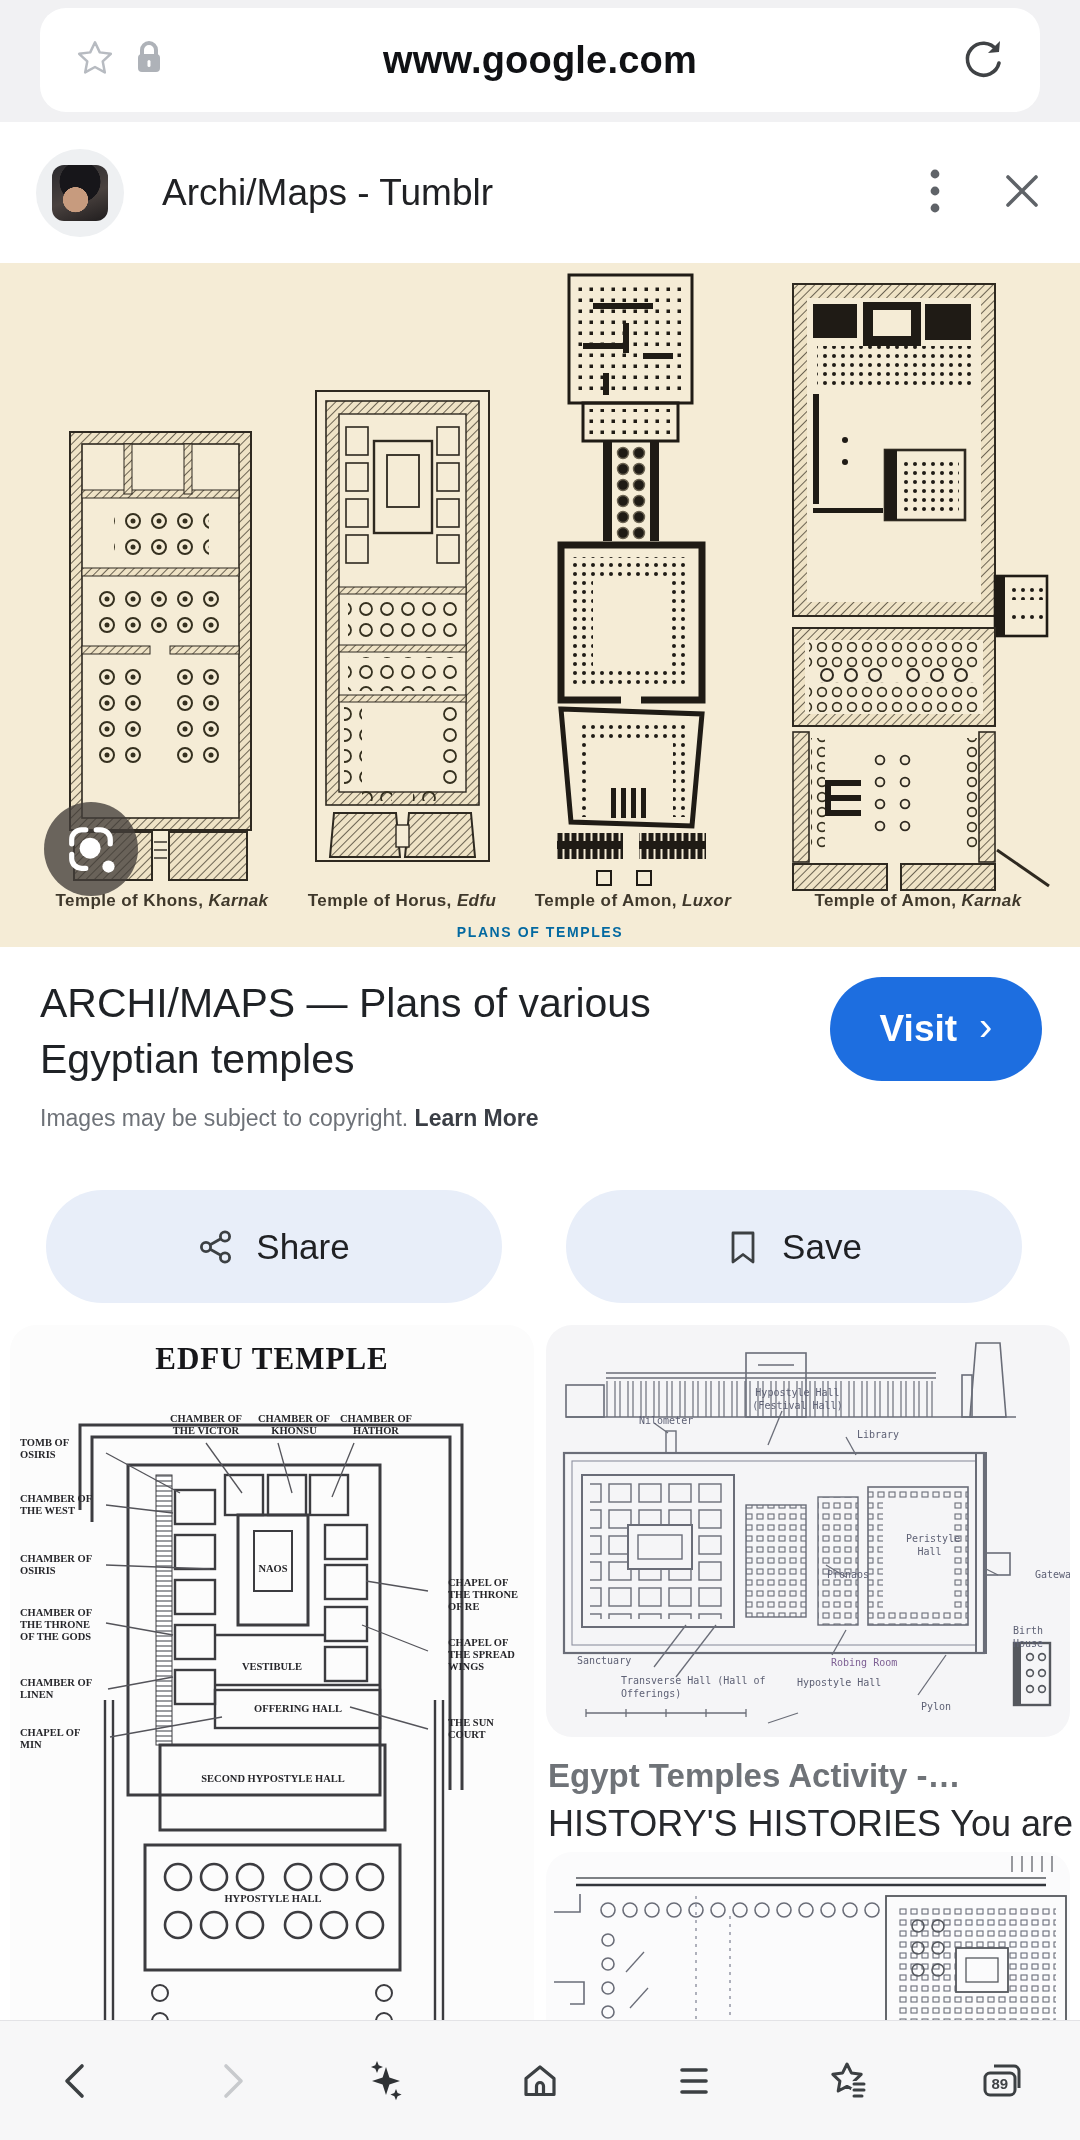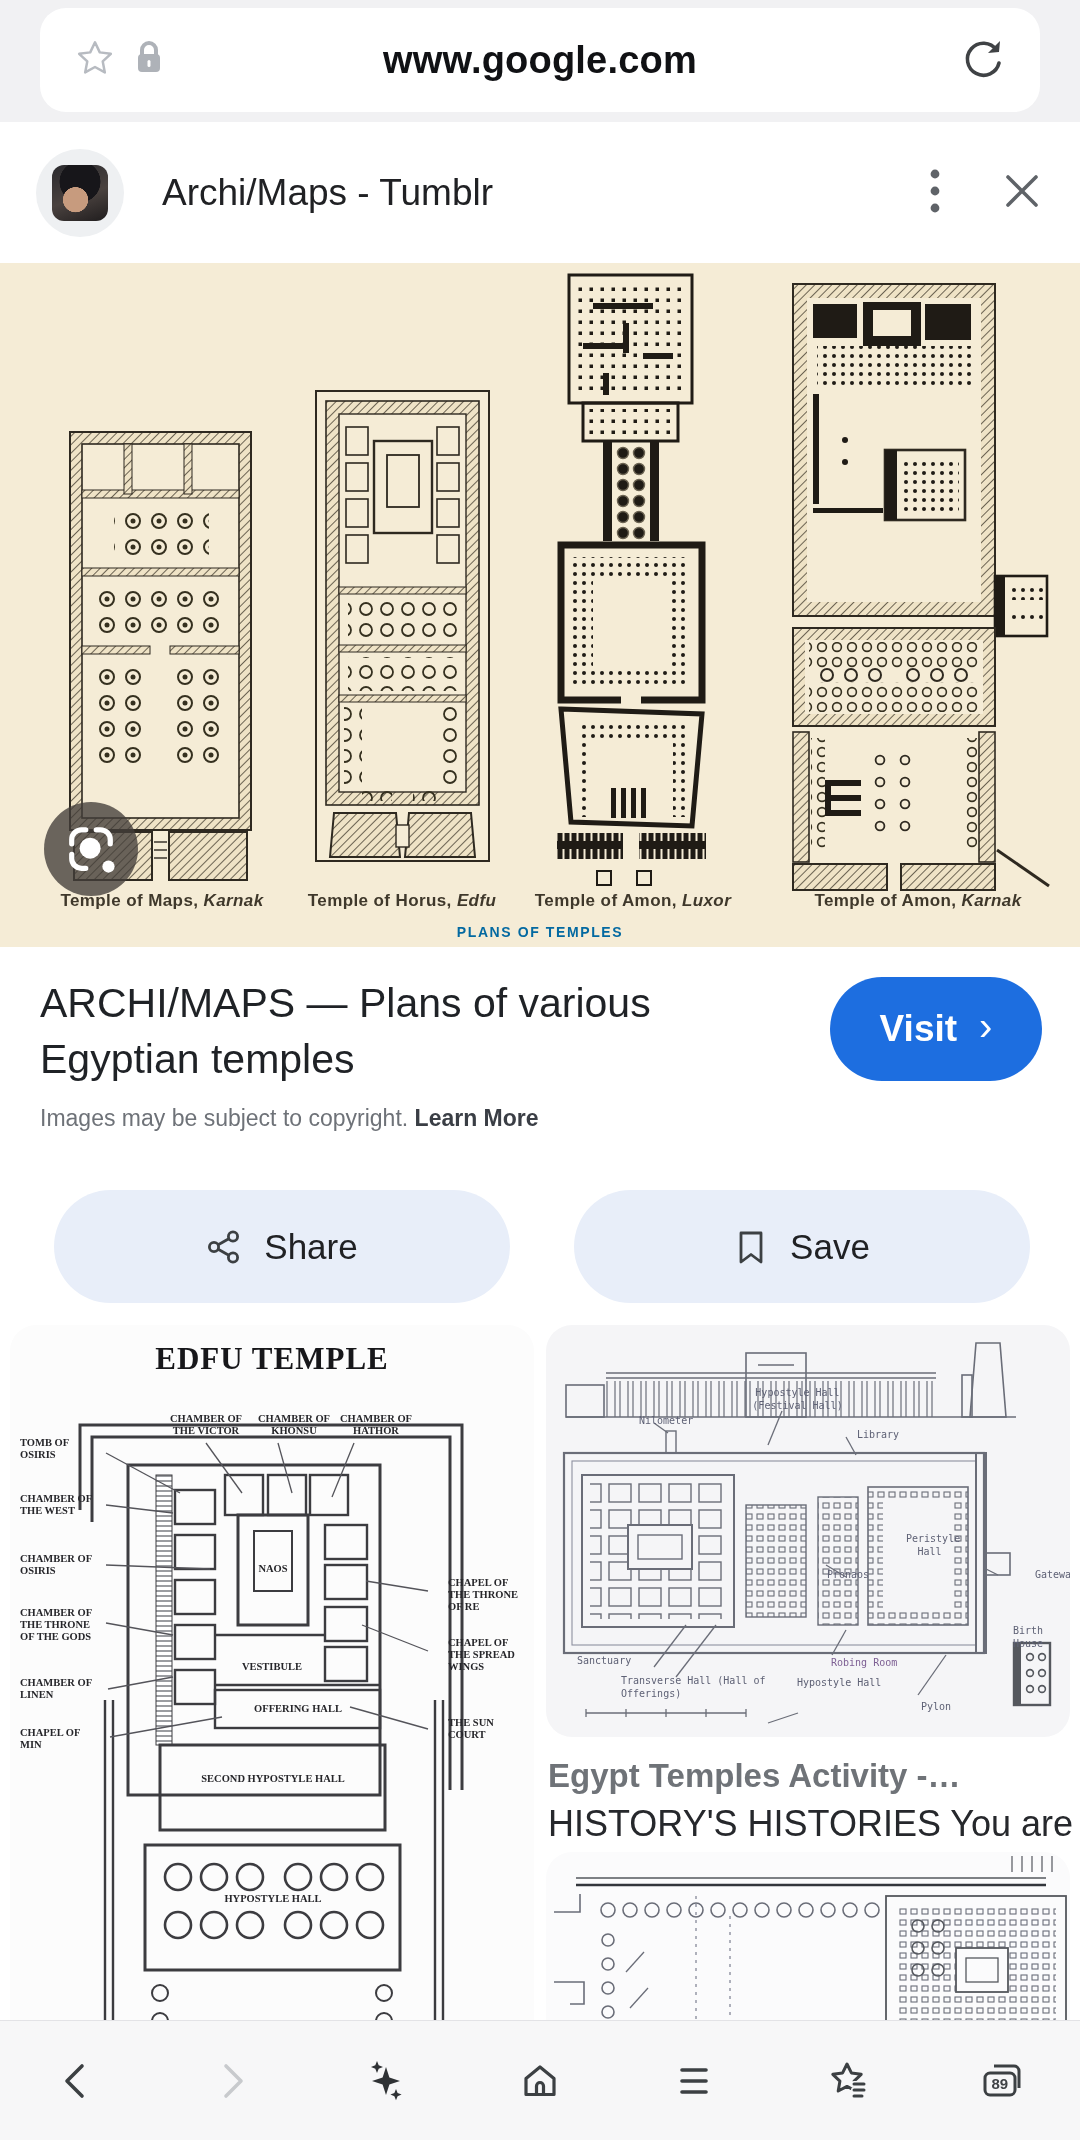--- a/index.html
+++ b/index.html
@@ -44,21 +44,21 @@
   .ititle { position:absolute; left:40px; top:28px; width:760px; font-size:41px; line-height:56px;
     font-weight:500; color:#1f2226; }
   .visit { position:absolute; right:38px; top:30px; width:212px; height:104px; border-radius:52px;
     background:#1d6ee0; color:#ffffff; display:flex; align-items:center; justify-content:center;
     gap:22px; font-size:37px; font-weight:600; }
   .visit .chev { font-size:40px; font-weight:400; margin-top:-6px; }
   .copyline { position:absolute; left:40px; top:158px; font-size:23px; color:#6e7278; }
   .copyline b { color:#3a3e45; font-weight:600; }
 
   
-  .actions { position:absolute; top:1190px; left:12px; width:1060px; height:115px; display:flex;
+  .actions { position:absolute; top:1190px; left:4px; width:1060px; height:115px; display:flex;
     padding:0 42px; gap:64px; }
   .pill { flex:1; height:113px; border-radius:57px; background:#e8eef9; display:flex;
     align-items:center; justify-content:center; gap:22px; font-size:35px; font-weight:500; color:#202124; }
 
   
   .grid { position:absolute; top:1325px; left:0; width:1080px; height:695px; overflow:hidden; }
   .card-left { position:absolute; left:10px; top:0; width:524px; height:760px; border-radius:26px;
     background:#fcfcfc; overflow:hidden; }
   .edfu-title { position:absolute; top:16px; left:0; width:100%; text-align:center;
     font-family:"Liberation Serif",serif; font-weight:700; font-size:31px; letter-spacing:1px; color:#17171a; }
@@ -325,21 +325,21 @@
       </g>
       <rect x="40" y="500" width="6" height="36" fill="#1f1b15"></rect>
       <rect x="40" y="500" width="36" height="6" fill="#1f1b15"></rect>
       <rect x="40" y="515" width="36" height="6" fill="#1f1b15"></rect>
       <rect x="40" y="530" width="36" height="6" fill="#1f1b15"></rect>
       <rect x="8" y="584" width="94" height="26" fill="url(#hatch)" stroke="#2e2920" stroke-width="2"></rect>
       <rect x="116" y="584" width="94" height="26" fill="url(#hatch)" stroke="#2e2920" stroke-width="2"></rect>
       <line x1="212" y1="570" x2="264" y2="606" stroke="#2e2920" stroke-width="3"></line>
     </svg>
 
-    <div class="hcap" style="left:162px"><span>Temple of Maps,</span> <i>Karnak</i></div>
+    <div class="hcap" style="left:162px"><span>Temple of Khons,</span> <i>Karnak</i></div>
     <div class="hcap" style="left:402px"><span>Temple of Horus,</span> <i>Edfu</i></div>
     <div class="hcap" style="left:633px"><span>Temple of Amon,</span> <i>Luxor</i></div>
     <div class="hcap" style="left:918px"><span>Temple of Amon,</span> <i>Karnak</i></div>
     <div class="hfoot">PLANS OF TEMPLES</div>
 
     <div class="lens-btn">
       <svg width="56" height="56" viewBox="0 0 64 64">
         <g fill="none" stroke="#ffffff" stroke-width="6" stroke-linecap="round">
           <path d="M10 26 v-5 a11 11 0 0 1 11 -11 h5"></path>
           <path d="M38 10 h5 a11 11 0 0 1 11 11 v5"></path>

